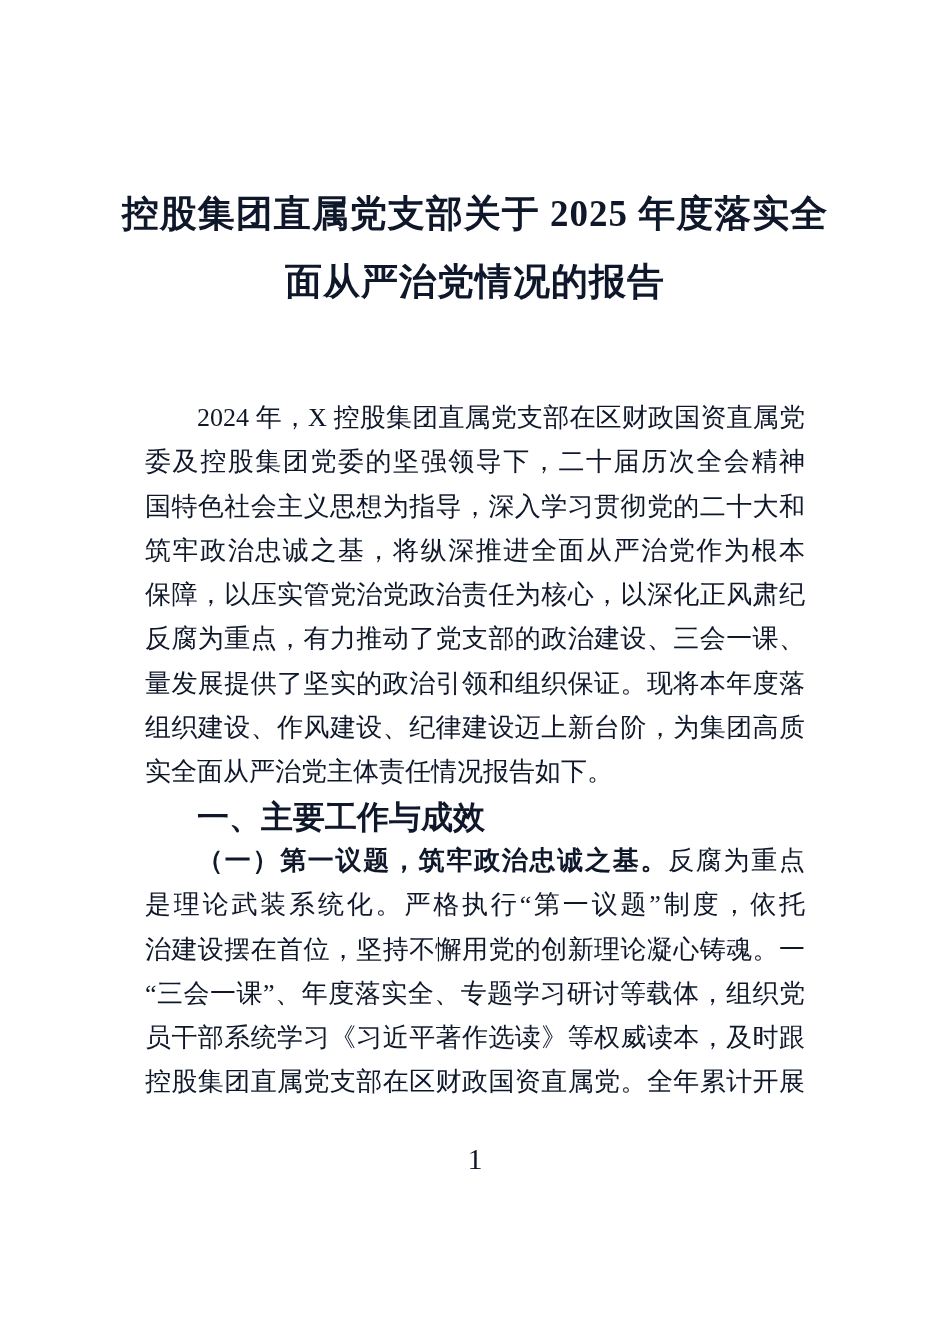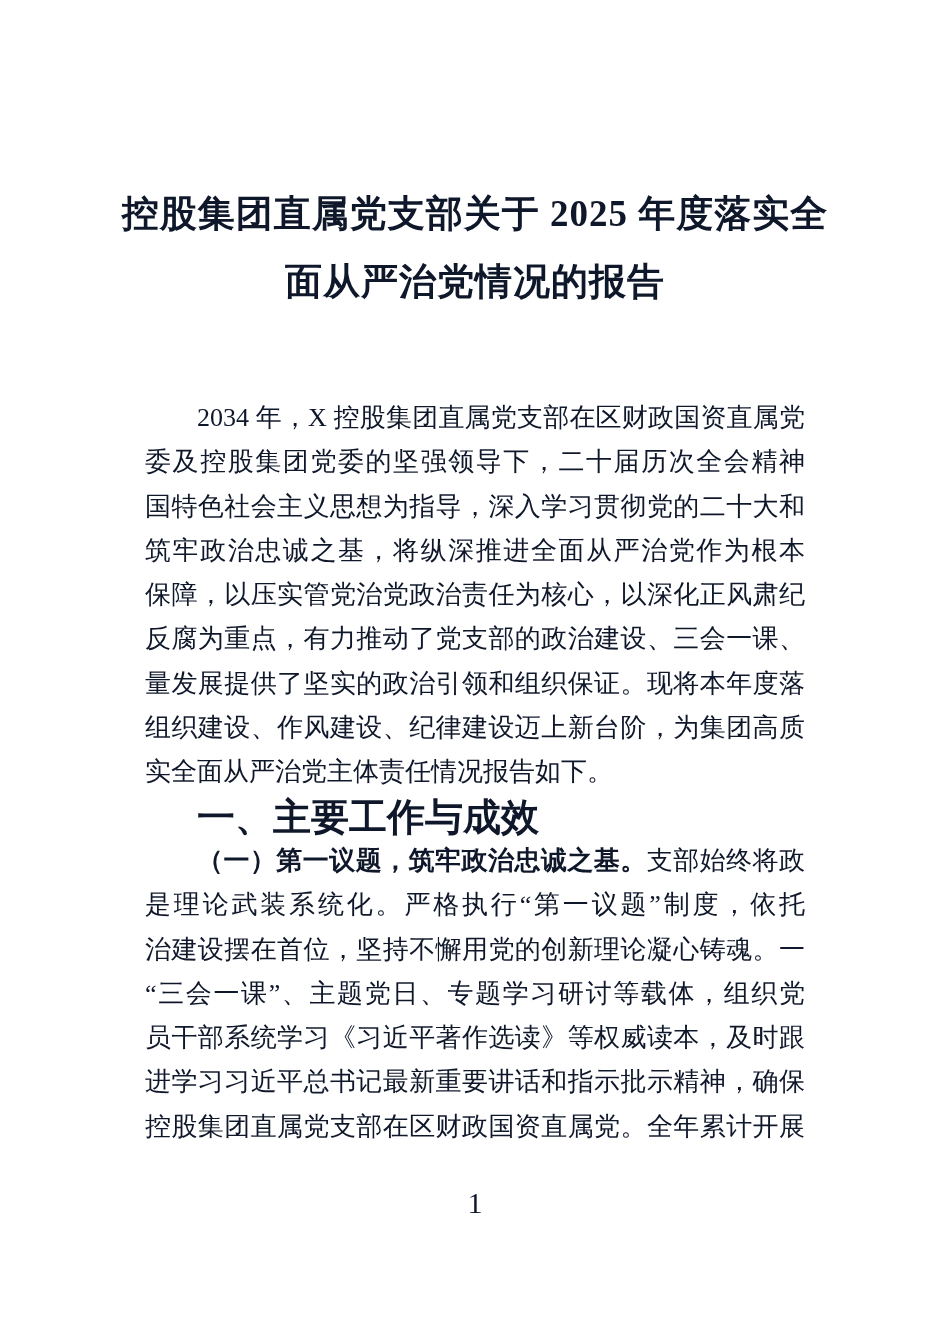--- a/index.html
+++ b/index.html
@@ -40,21 +40,21 @@
   .jline {
     text-align: justify;
     text-align-last: justify;
   }
   .indent {
     text-indent: 52px;
   }
   .heading-line {
     font-family: "Liberation Sans", "DejaVu Sans", sans-serif;
     font-weight: bold;
-    font-size: 38px;
+    font-size: 32px;
     text-align: left;
     text-align-last: left;
   }
   .bold-run {
     font-weight: bold;
   }
   .page-footer {
     margin-top: 32px;
     text-align: center;
     font-size: 30px;
@@ -67,40 +67,39 @@
 
 <div class="page">
 
   <div class="doc-title">
     <div class="title-line">控股集团直属党支部关于 2025 年度落实全</div>
     <div class="title-line">面从严治党情况的报告</div>
   </div>
 
   <div class="doc-body">
       <div>
-        <div class="line jline indent"><span>2034 年，X 控股集团直属党支部在区财政国资直属党</span></div>
+        <div class="line jline indent"><span>2024 年，X 控股集团直属党支部在区财政国资直属党</span></div>
         <div class="line jline"><span>委及控股集团党委的坚强领导下，二十届历次全会精神</span></div>
         <div class="line jline"><span>国特色社会主义思想为指导，深入学习贯彻党的二十大和</span></div>
         <div class="line jline"><span>筑牢政治忠诚之基，将纵深推进全面从严治党作为根本</span></div>
         <div class="line jline"><span>保障，以压实管党治党政治责任为核心，以深化正风肃纪</span></div>
         <div class="line jline"><span>反腐为重点，有力推动了党支部的政治建设、三会一课、</span></div>
         <div class="line jline"><span>量发展提供了坚实的政治引领和组织保证。现将本年度落</span></div>
         <div class="line jline"><span>组织建设、作风建设、纪律建设迈上新台阶，为集团高质</span></div>
         <div class="line"><span>实全面从严治党主体责任情况报告如下。</span></div>
       </div>
       <div>
         <div class="line indent heading-line"><span class="bold-run">一、主要工作与成效</span></div>
       </div>
       <div>
-        <div class="line jline indent"><span class="bold-run">（一）第一议题，筑牢政治忠诚之基。</span><span>支部始终将政</span></div>
+        <div class="line jline indent"><span class="bold-run">（一）第一议题，筑牢政治忠诚之基。</span><span>反腐为重点</span></div>
         <div class="line jline"><span>是理论武装系统化。严格执行“第一议题”制度，依托</span></div>
         <div class="line jline"><span>治建设摆在首位，坚持不懈用党的创新理论凝心铸魂。一</span></div>
-        <div class="line jline"><span>“三会一课”、主题党日、专题学习研讨等载体，组织党</span></div>
+        <div class="line jline"><span>“三会一课”、年度落实全、专题学习研讨等载体，组织党</span></div>
         <div class="line jline"><span>员干部系统学习《习近平著作选读》等权威读本，及时跟</span></div>
-        <div class="line jline"><span>进学习习近平总书记最新重要讲话和指示批示精神，确保</span></div>
         <div class="line jline"><span>控股集团直属党支部在区财政国资直属党。全年累计开展</span></div>
       </div>
     </div>
 
   <div class="page-footer">
     <span>1</span>
   </div>
 
 </div>
 

